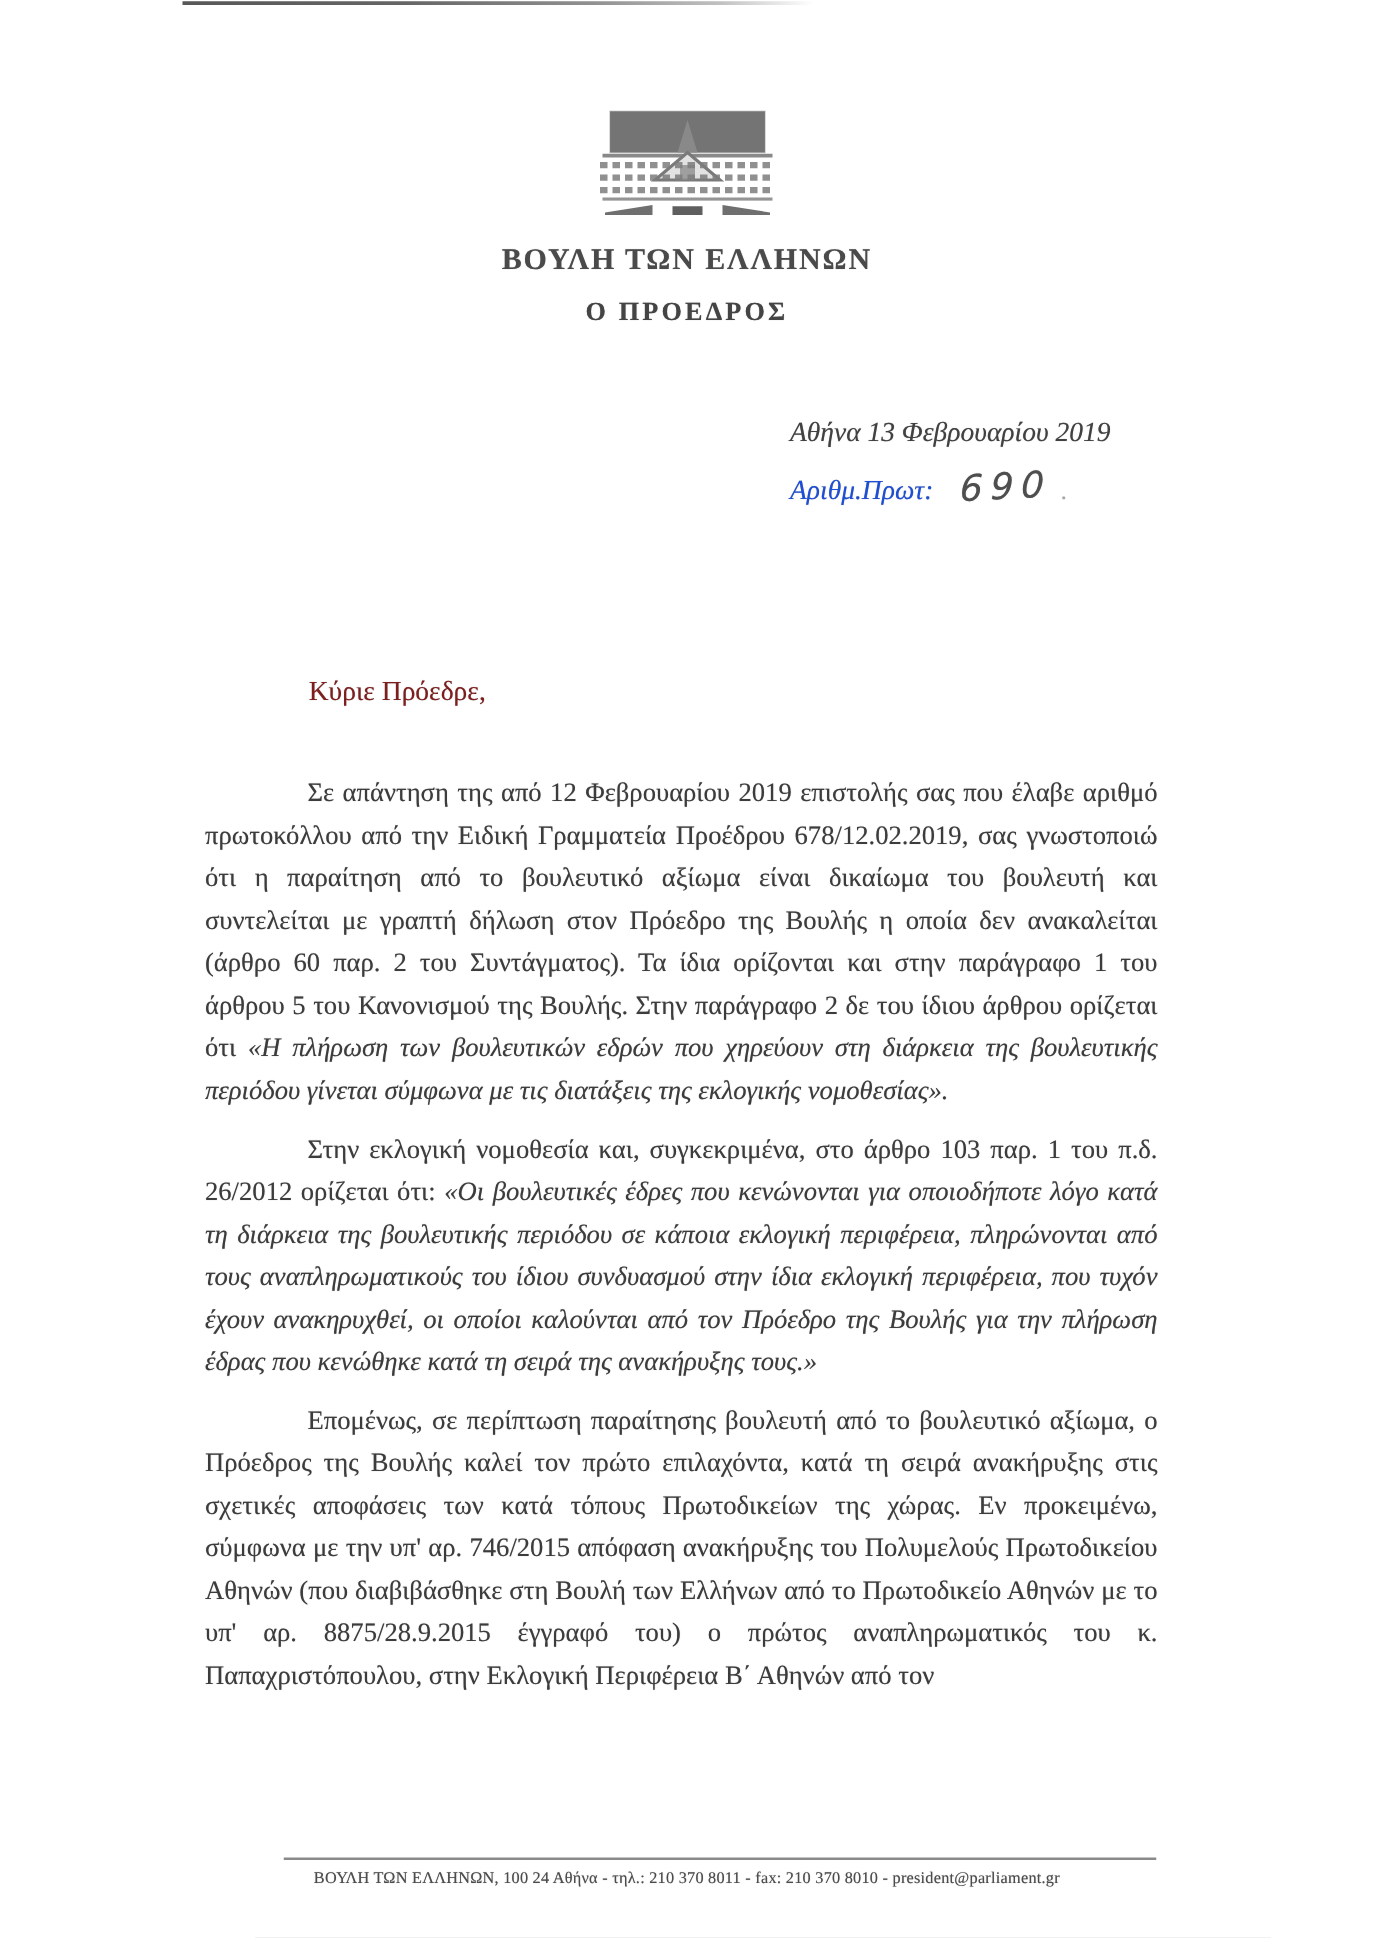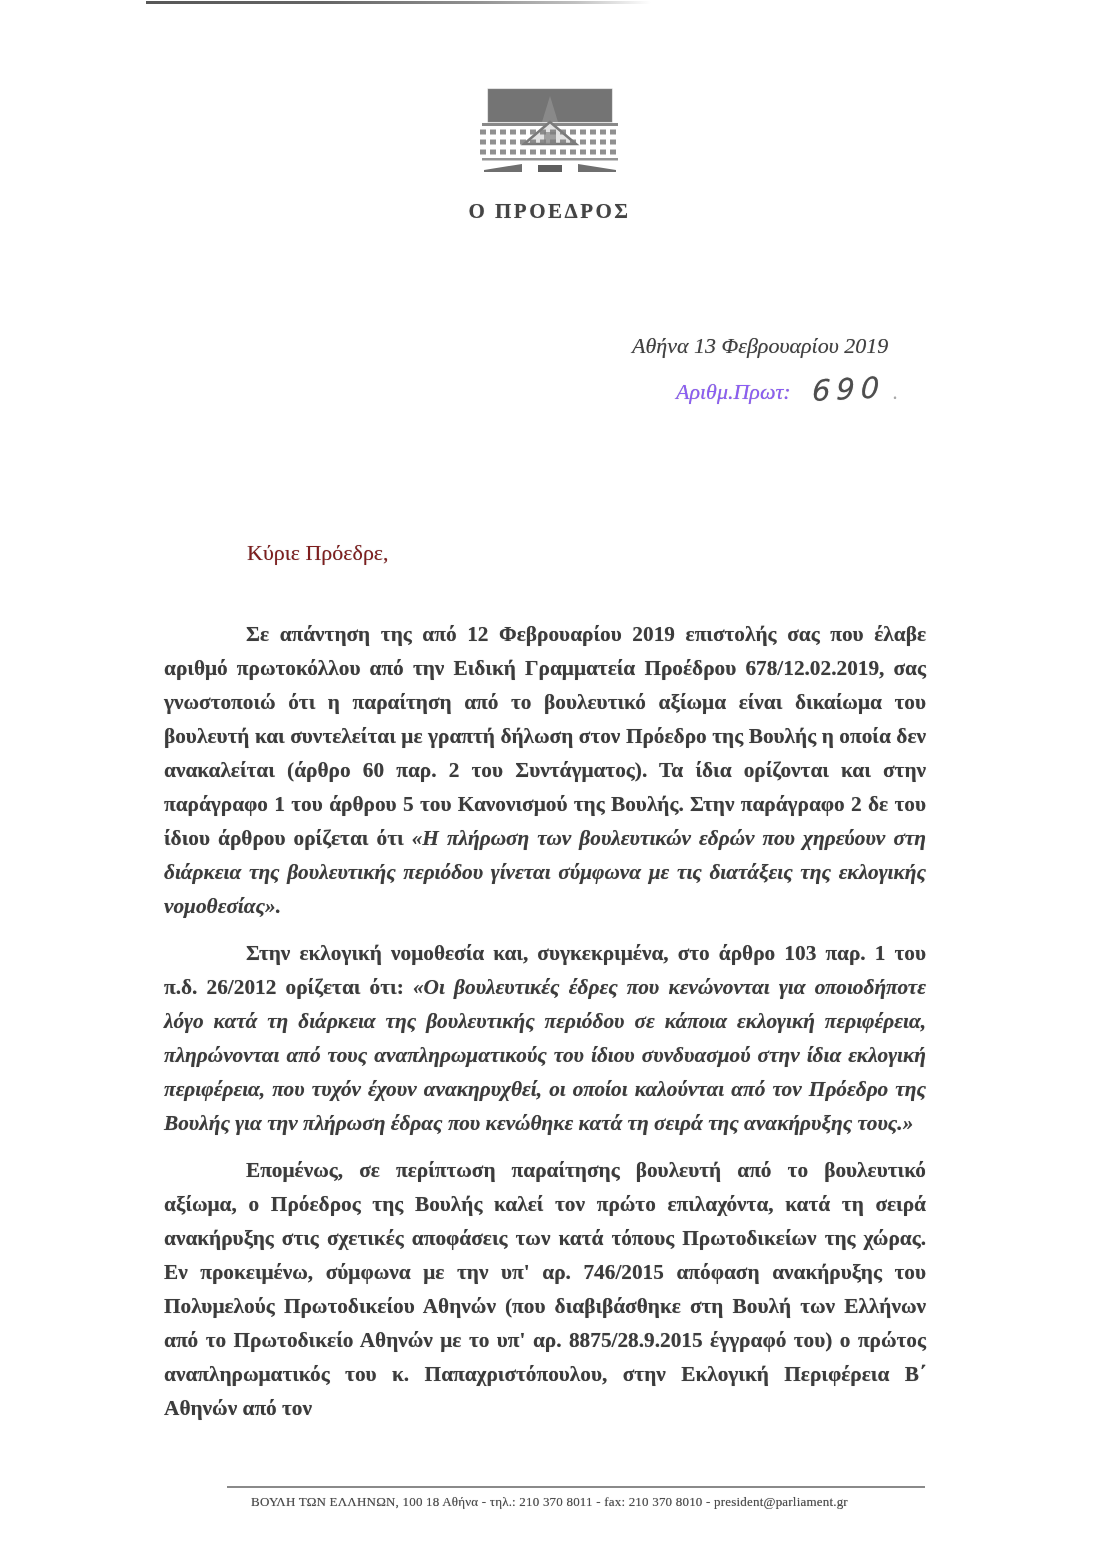--- a/index.html
+++ b/index.html
@@ -35,40 +35,40 @@
     letter-spacing:1.5px;
   }
   .sender-title{
     margin-top:15px;
     font-size:21px;font-weight:bold;color:#444444;
     letter-spacing:2.5px;
   }
   
   .date-block{position:absolute;left:632px;top:333px;font-size:22px;color:#414141;font-style:italic;}
   .protocol-line{margin-top:13px;white-space:nowrap;}
-  .protocol-label{font-size:22px;color:#8b5cf6;margin-left:44px;}
+  .protocol-label{font-size:22px;color:#1d4ed8;}
   .protocol-number{
     display:inline-block;
     margin-left:16px;
     font-family:"DejaVu Sans",sans-serif;
     font-size:29px;color:#4e4e4e;
     letter-spacing:6px;
     transform:rotate(-3deg) skewX(-5deg);
     font-weight:400;
   }
   .protocol-suffix{opacity:.45;font-size:20px;margin-left:2px;}
   
   .recipient{position:absolute;left:247px;top:457px;font-size:22px;color:#3f3f3f;}
   .salutation{position:absolute;left:247px;top:540px;font-size:22px;color:#7f1d1d;}
   
   .letter-body{
     position:absolute;left:164px;top:617px;width:778px;
     font-size:21.3px;line-height:34px;text-align:justify;color:#3c3c3c;
   }
-  .letter-body p{margin:0 16px 13px 0;text-indent:82px;font-weight:bold;}
+  .letter-body p{margin:0 16px 13px 0;text-indent:82px;}
   .letter-body .it{font-style:italic;}
   
   .footer-rule{
     position:absolute;top:1486px;left:227px;width:698px;height:0;
     border-top:2px solid #5d5d5d;opacity:.72;
   }
   .footer-text{
     position:absolute;top:1494px;left:0;right:0;text-align:center;
     font-size:13px;color:#4c4c4c;letter-spacing:0.2px;
   }
@@ -98,20 +98,21 @@
         <line x1="6" y1="56" x2="146" y2="56" stroke="#7d7d7d" stroke-width="5" stroke-dasharray="6 4" opacity="0.85"></line>
         <line x1="6" y1="66" x2="146" y2="66" stroke="#7d7d7d" stroke-width="5" stroke-dasharray="6 4" opacity="0.85"></line>
 
         <rect x="8" y="72" width="136" height="2.5" fill="#828282" opacity="0.85"></rect>
 
         <path d="M10 84 L48 78 L48 86 L10 86 Z" fill="#6f6f6f"></path>
         <path d="M142 84 L104 78 L104 86 L142 86 Z" fill="#6f6f6f"></path>
         <rect x="64" y="79" width="24" height="7" fill="#5f5f5f"></rect>
       </svg>
     </span>
+    <div class="org-name">ΒΟΥΛΗ ΤΩΝ ΕΛΛΗΝΩΝ</div>
     <div class="sender-title">Ο ΠΡΟΕΔΡΟΣ</div>
   </div>
 
   <div class="date-block">
     <div>Αθήνα 13 Φεβρουαρίου 2019</div>
     <div class="protocol-line">
       <span class="protocol-label">Αριθμ.Πρωτ:</span>
       <span class="protocol-number">690</span>
       <span class="protocol-suffix">.</span>
     </div>
@@ -120,15 +121,15 @@
 
   <div class="salutation">Κύριε Πρόεδρε,</div>
 
   <div class="letter-body">
       <p><span>Σε απάντηση της από 12 Φεβρουαρίου 2019 επιστολής σας που έλαβε αριθμό πρωτοκόλλου από την Ειδική Γραμματεία Προέδρου 678/12.02.2019, σας γνωστοποιώ ότι η παραίτηση από το βουλευτικό αξίωμα είναι δικαίωμα του βουλευτή και συντελείται με γραπτή δήλωση στον Πρόεδρο της Βουλής η οποία δεν ανακαλείται (άρθρο 60 παρ. 2 του Συντάγματος). Τα ίδια ορίζονται και στην παράγραφο 1 του άρθρου 5 του Κανονισμού της Βουλής. Στην παράγραφο 2 δε του ίδιου άρθρου ορίζεται ότι </span><span class="it">«Η πλήρωση των βουλευτικών εδρών που χηρεύουν στη διάρκεια της βουλευτικής περιόδου γίνεται σύμφωνα με τις διατάξεις της εκλογικής νομοθεσίας».</span></p>
       <p><span>Στην εκλογική νομοθεσία και, συγκεκριμένα, στο άρθρο 103 παρ. 1 του π.δ. 26/2012 ορίζεται ότι: </span><span class="it">«Οι βουλευτικές έδρες που κενώνονται για οποιοδήποτε λόγο κατά τη διάρκεια της βουλευτικής περιόδου σε κάποια εκλογική περιφέρεια, πληρώνονται από τους αναπληρωματικούς του ίδιου συνδυασμού στην ίδια εκλογική περιφέρεια, που τυχόν έχουν ανακηρυχθεί, οι οποίοι καλούνται από τον Πρόεδρο της Βουλής για την πλήρωση έδρας που κενώθηκε κατά τη σειρά της ανακήρυξης τους.»</span></p>
       <p><span>Επομένως, σε περίπτωση παραίτησης βουλευτή από το βουλευτικό αξίωμα, ο Πρόεδρος της Βουλής καλεί τον πρώτο επιλαχόντα, κατά τη σειρά ανακήρυξης στις σχετικές αποφάσεις των κατά τόπους Πρωτοδικείων της χώρας. Εν προκειμένω, σύμφωνα με την υπ' αρ. 746/2015 απόφαση ανακήρυξης του Πολυμελούς Πρωτοδικείου Αθηνών (που διαβιβάσθηκε στη Βουλή των Ελλήνων από το Πρωτοδικείο Αθηνών με το υπ' αρ. 8875/28.9.2015 έγγραφό του) ο πρώτος αναπληρωματικός του κ. Παπαχριστόπουλου, στην Εκλογική Περιφέρεια Β΄ Αθηνών από τον</span></p>
     </div>
 
   <div class="footer-rule"></div>
-  <div class="footer-text">ΒΟΥΛΗ ΤΩΝ ΕΛΛΗΝΩΝ, 100 18 Αθήνα - τηλ.: 210 370 8011 - fax: 210 370 8010 - president@parliament.gr</div>
+  <div class="footer-text">ΒΟΥΛΗ ΤΩΝ ΕΛΛΗΝΩΝ, 100 24 Αθήνα - τηλ.: 210 370 8011 - fax: 210 370 8010 - president@parliament.gr</div>
 
 </div>
 
 </body></html>

